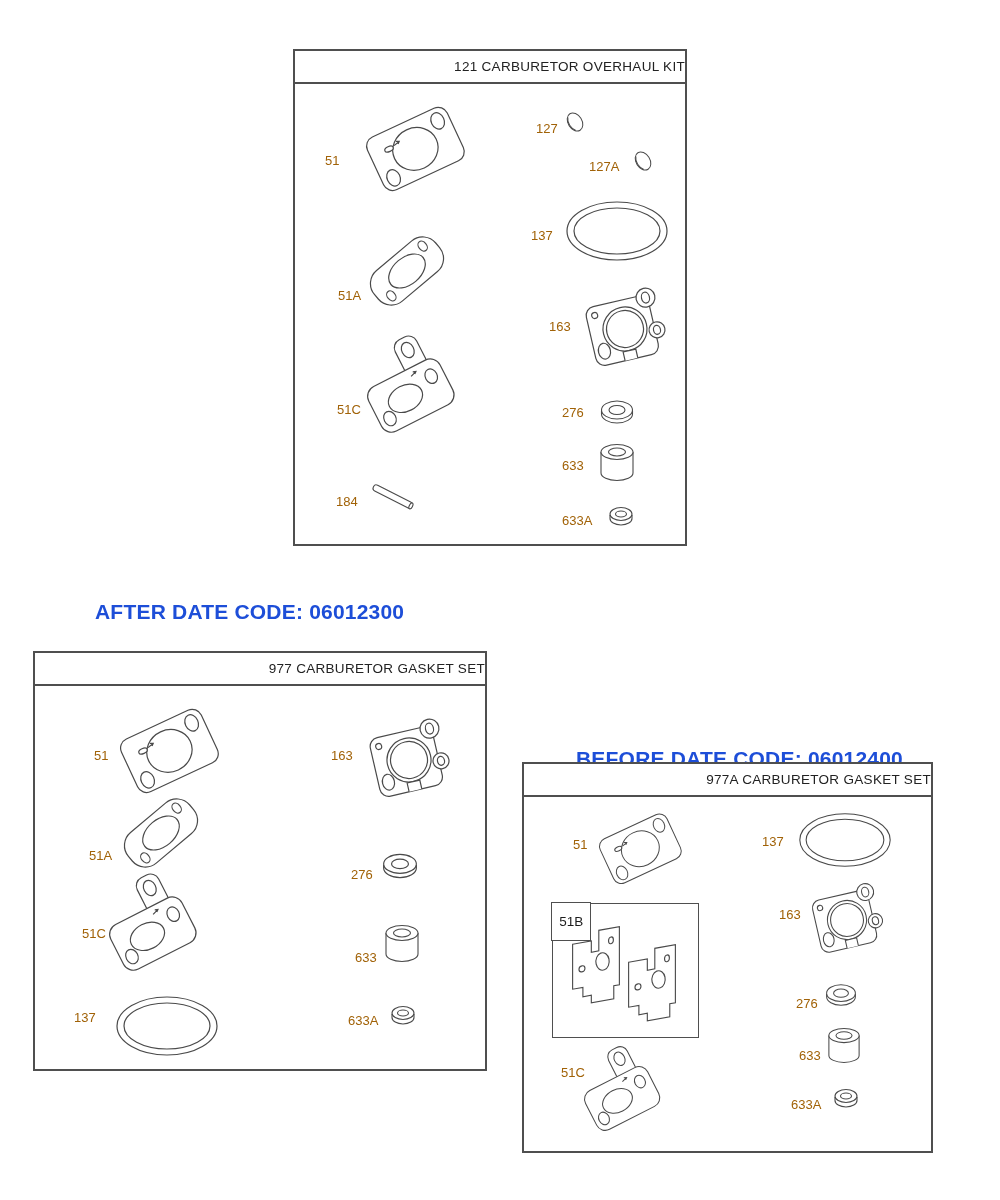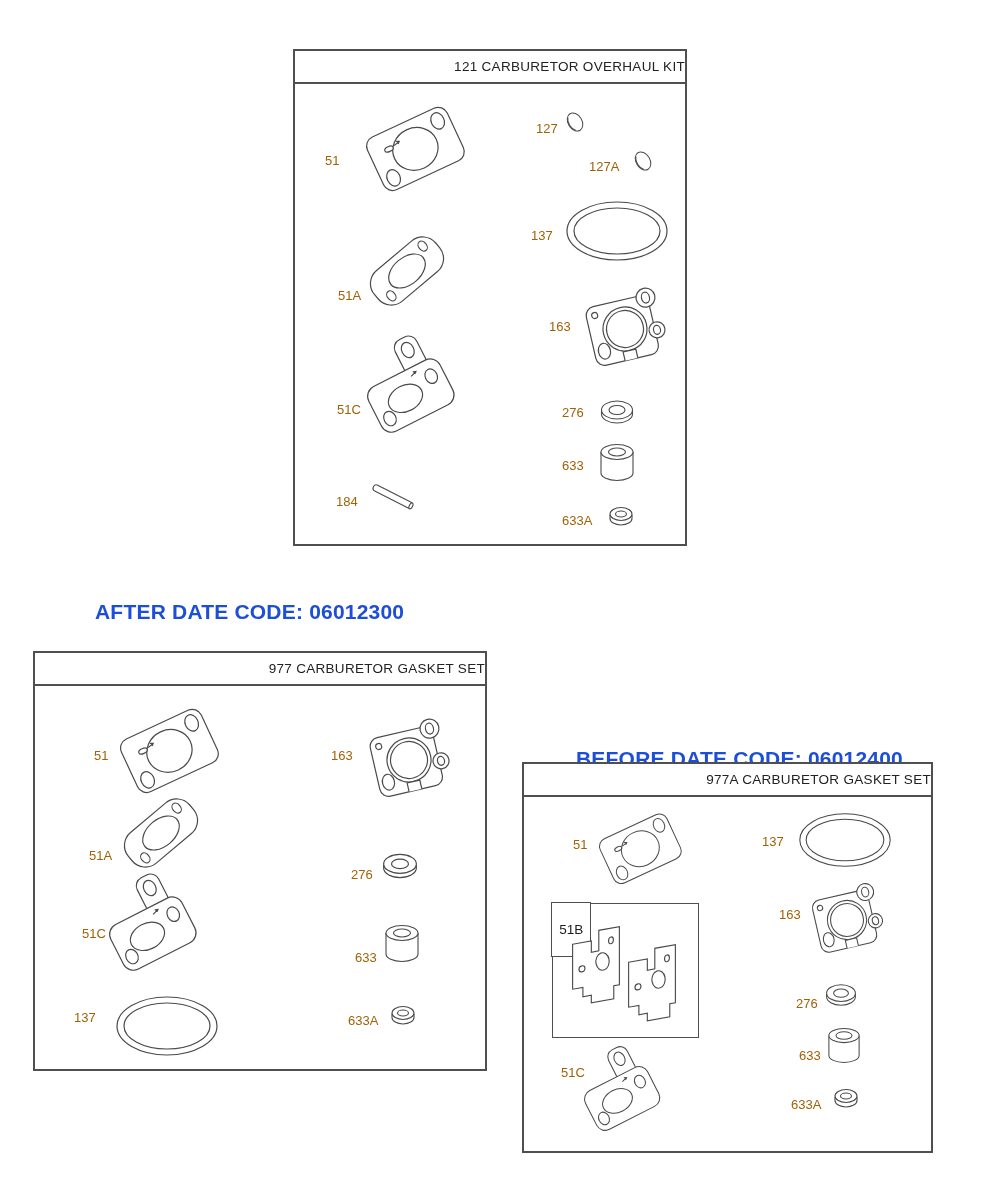--- a/index.html
+++ b/index.html
@@ -22,21 +22,21 @@
   symbol{overflow:visible;}
   .heading{
     position:absolute;font-size:21px;font-weight:bold;color:#1d4ed8;
     letter-spacing:.2px;white-space:nowrap;
   }
   .subbox{
     position:absolute;border:1.8px solid #4f4f4f;background:#fff;box-sizing:border-box;
   }
   .subbox-label{
     position:absolute;top:-1.8px;left:-1.8px;border:1.8px solid #4f4f4f;
-    background:#fff;padding:16px 7px;height:21px;line-height:21px;font-size:13.5px;color:#1d1d1d;
+    background:#fff;padding:8px 7px;height:21px;line-height:21px;font-size:13.5px;color:#1d1d1d;
   }
 </style>
 </head>
 <body>
 
 <div id="page">
 
   <svg width="0" height="0" style="position:absolute" aria-hidden="true">
     <defs>
       <symbol id="sym-g51" viewBox="0 0 100 110">

